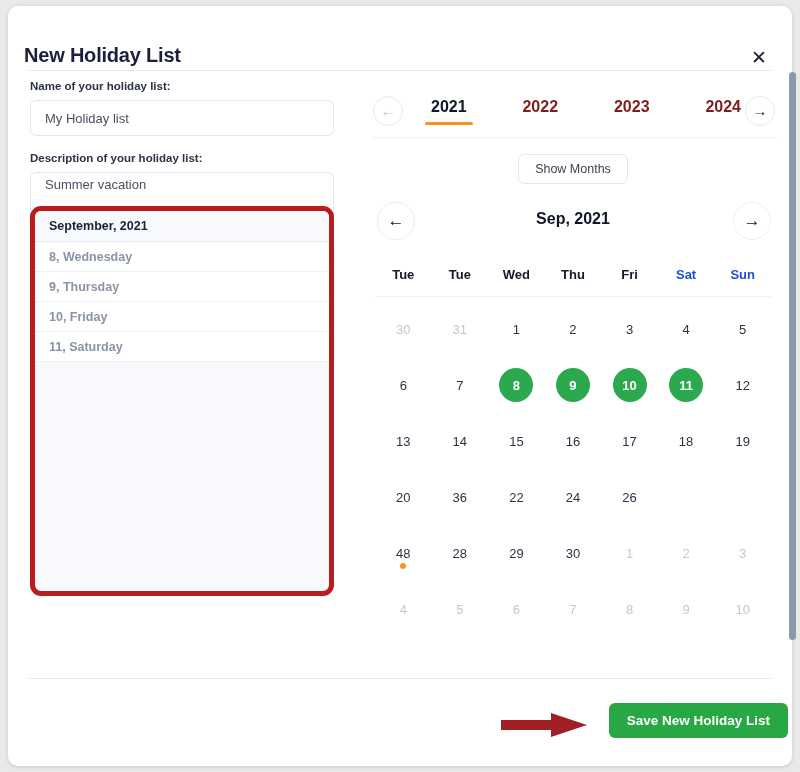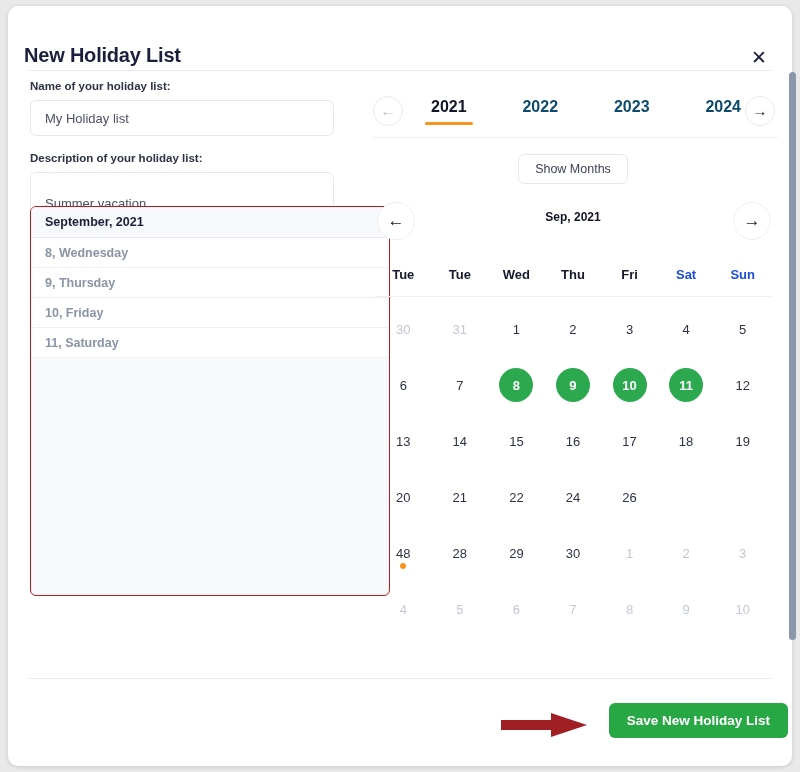--- a/index.html
+++ b/index.html
@@ -62,30 +62,30 @@
     outline: none;
   }
   .text-area {
     display: block;
     margin: 8px 0 0 22px;
     width: 304px; height: 62px;
     border: 1px solid #e3e7ef; border-radius: 6px;
     background: #fff;
     font-family: "Liberation Sans", sans-serif;
     font-size: 13px; color: #4a5063;
-    padding: 23px 14px;
+    padding: 4px 14px;
     outline: none; resize: vertical;
   }
   .spacer-a { height: 16px; }
   .spacer-b { height: 16px; }
 
   .holiday-box {
     position: absolute; left: 22px; top: 200px;
-    width: 360px; height: 390px;
-    border: 1px solid #b91c1c; border-radius: 6px;
+    width: 304px; height: 390px;
+    border: 5px solid #b91c1c; border-radius: 11px;
     background: #f7f9fc;
     overflow: hidden;
   }
   .holiday-head {
     height: 31px; line-height: 31px;
     padding-left: 14px;
     font-size: 12.5px; font-weight: 700; color: #1b1f3b;
     border-bottom: 1px solid #e7eaf0;
     background: #f7f9fc;
   }
@@ -120,21 +120,21 @@
   .year-prev { left: 10px; color: #b9bfcc; }
   .year-next { right: 8px; color: #1b1f3b; }
 
   .year-list {
     position: absolute; left: 58px; top: 0;
     width: 330px; height: 44px;
     display: flex; align-items: flex-start; justify-content: space-between;
     padding: 0 6px;
   }
   .year-item {
-    font-size: 16px; font-weight: 700; color: #0c4a6e;
+    font-size: 16px; font-weight: 700; color: #7f1d1d;
     padding: 4px 4px 9px 4px;
     cursor: pointer; position: relative;
   }
   .year-item.active { color: #111626; }
   .year-item.active::after {
     content: ""; position: absolute;
     left: -2px; right: -2px; bottom: 0; height: 3px;
     background: #f7941d; border-radius: 2px;
   }
   .year-underline {
@@ -163,21 +163,21 @@
     border: 1px solid #eceff4; border-radius: 50%;
     background: #fff;
     font-size: 17px; line-height: 36px; text-align: center;
     color: #111626; cursor: pointer;
   }
   .month-prev { left: 14px; }
   .month-next { right: 12px; }
   .month-label {
     position: absolute; left: 0; right: 0; top: 10px;
     text-align: center;
-    font-size: 12px; font-weight: 700; color: #111626;
+    font-size: 16px; font-weight: 700; color: #111626;
   }
 
   .cal {
     position: relative;
     margin-top: 4px;
     padding: 0 12px;
   }
   .cal-row {
     display: flex;
   }
@@ -427,21 +427,21 @@
           </div>
         </div>
         <div class="cal-row day-row">
           <div class="cal-cell">
             <div class="day">
               <div class="day-num">20</div>
             </div>
           </div>
           <div class="cal-cell">
             <div class="day">
-              <div class="day-num">21</div>
+              <div class="day-num">36</div>
             </div>
           </div>
           <div class="cal-cell">
             <div class="day">
               <div class="day-num">22</div>
             </div>
           </div>
           <div class="cal-cell">
             <div class="day">
               <div class="day-num">24</div>

